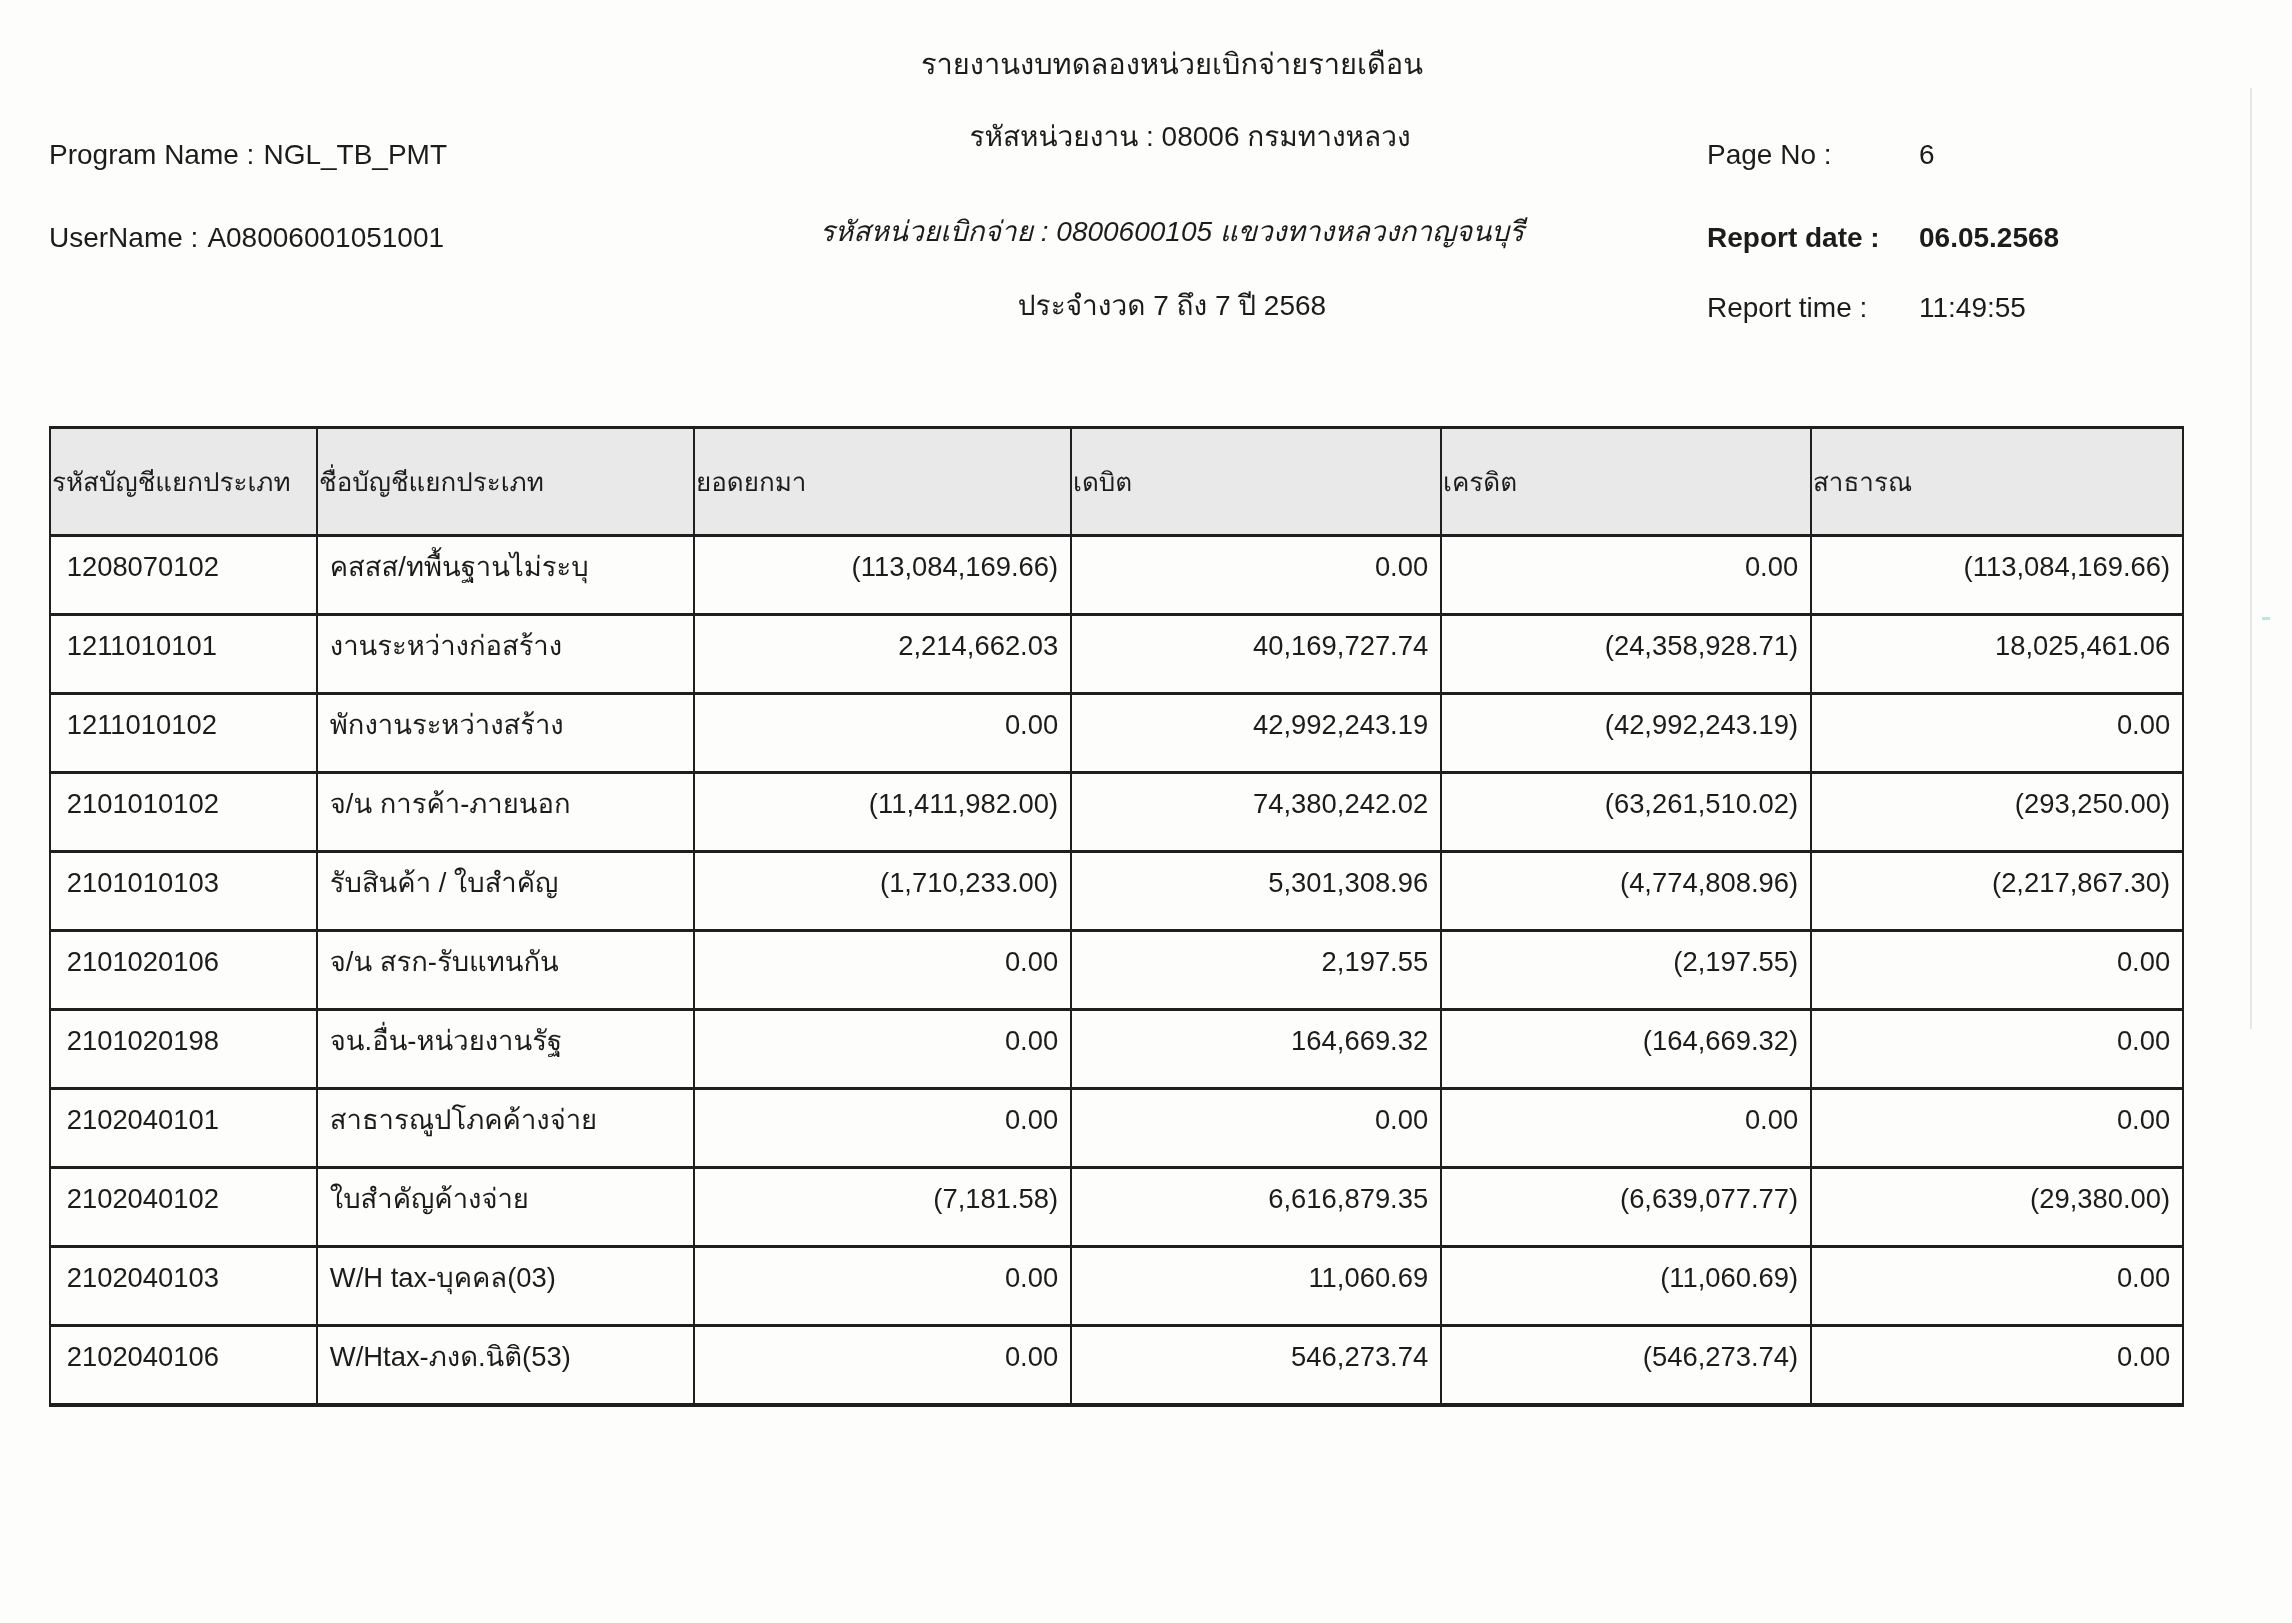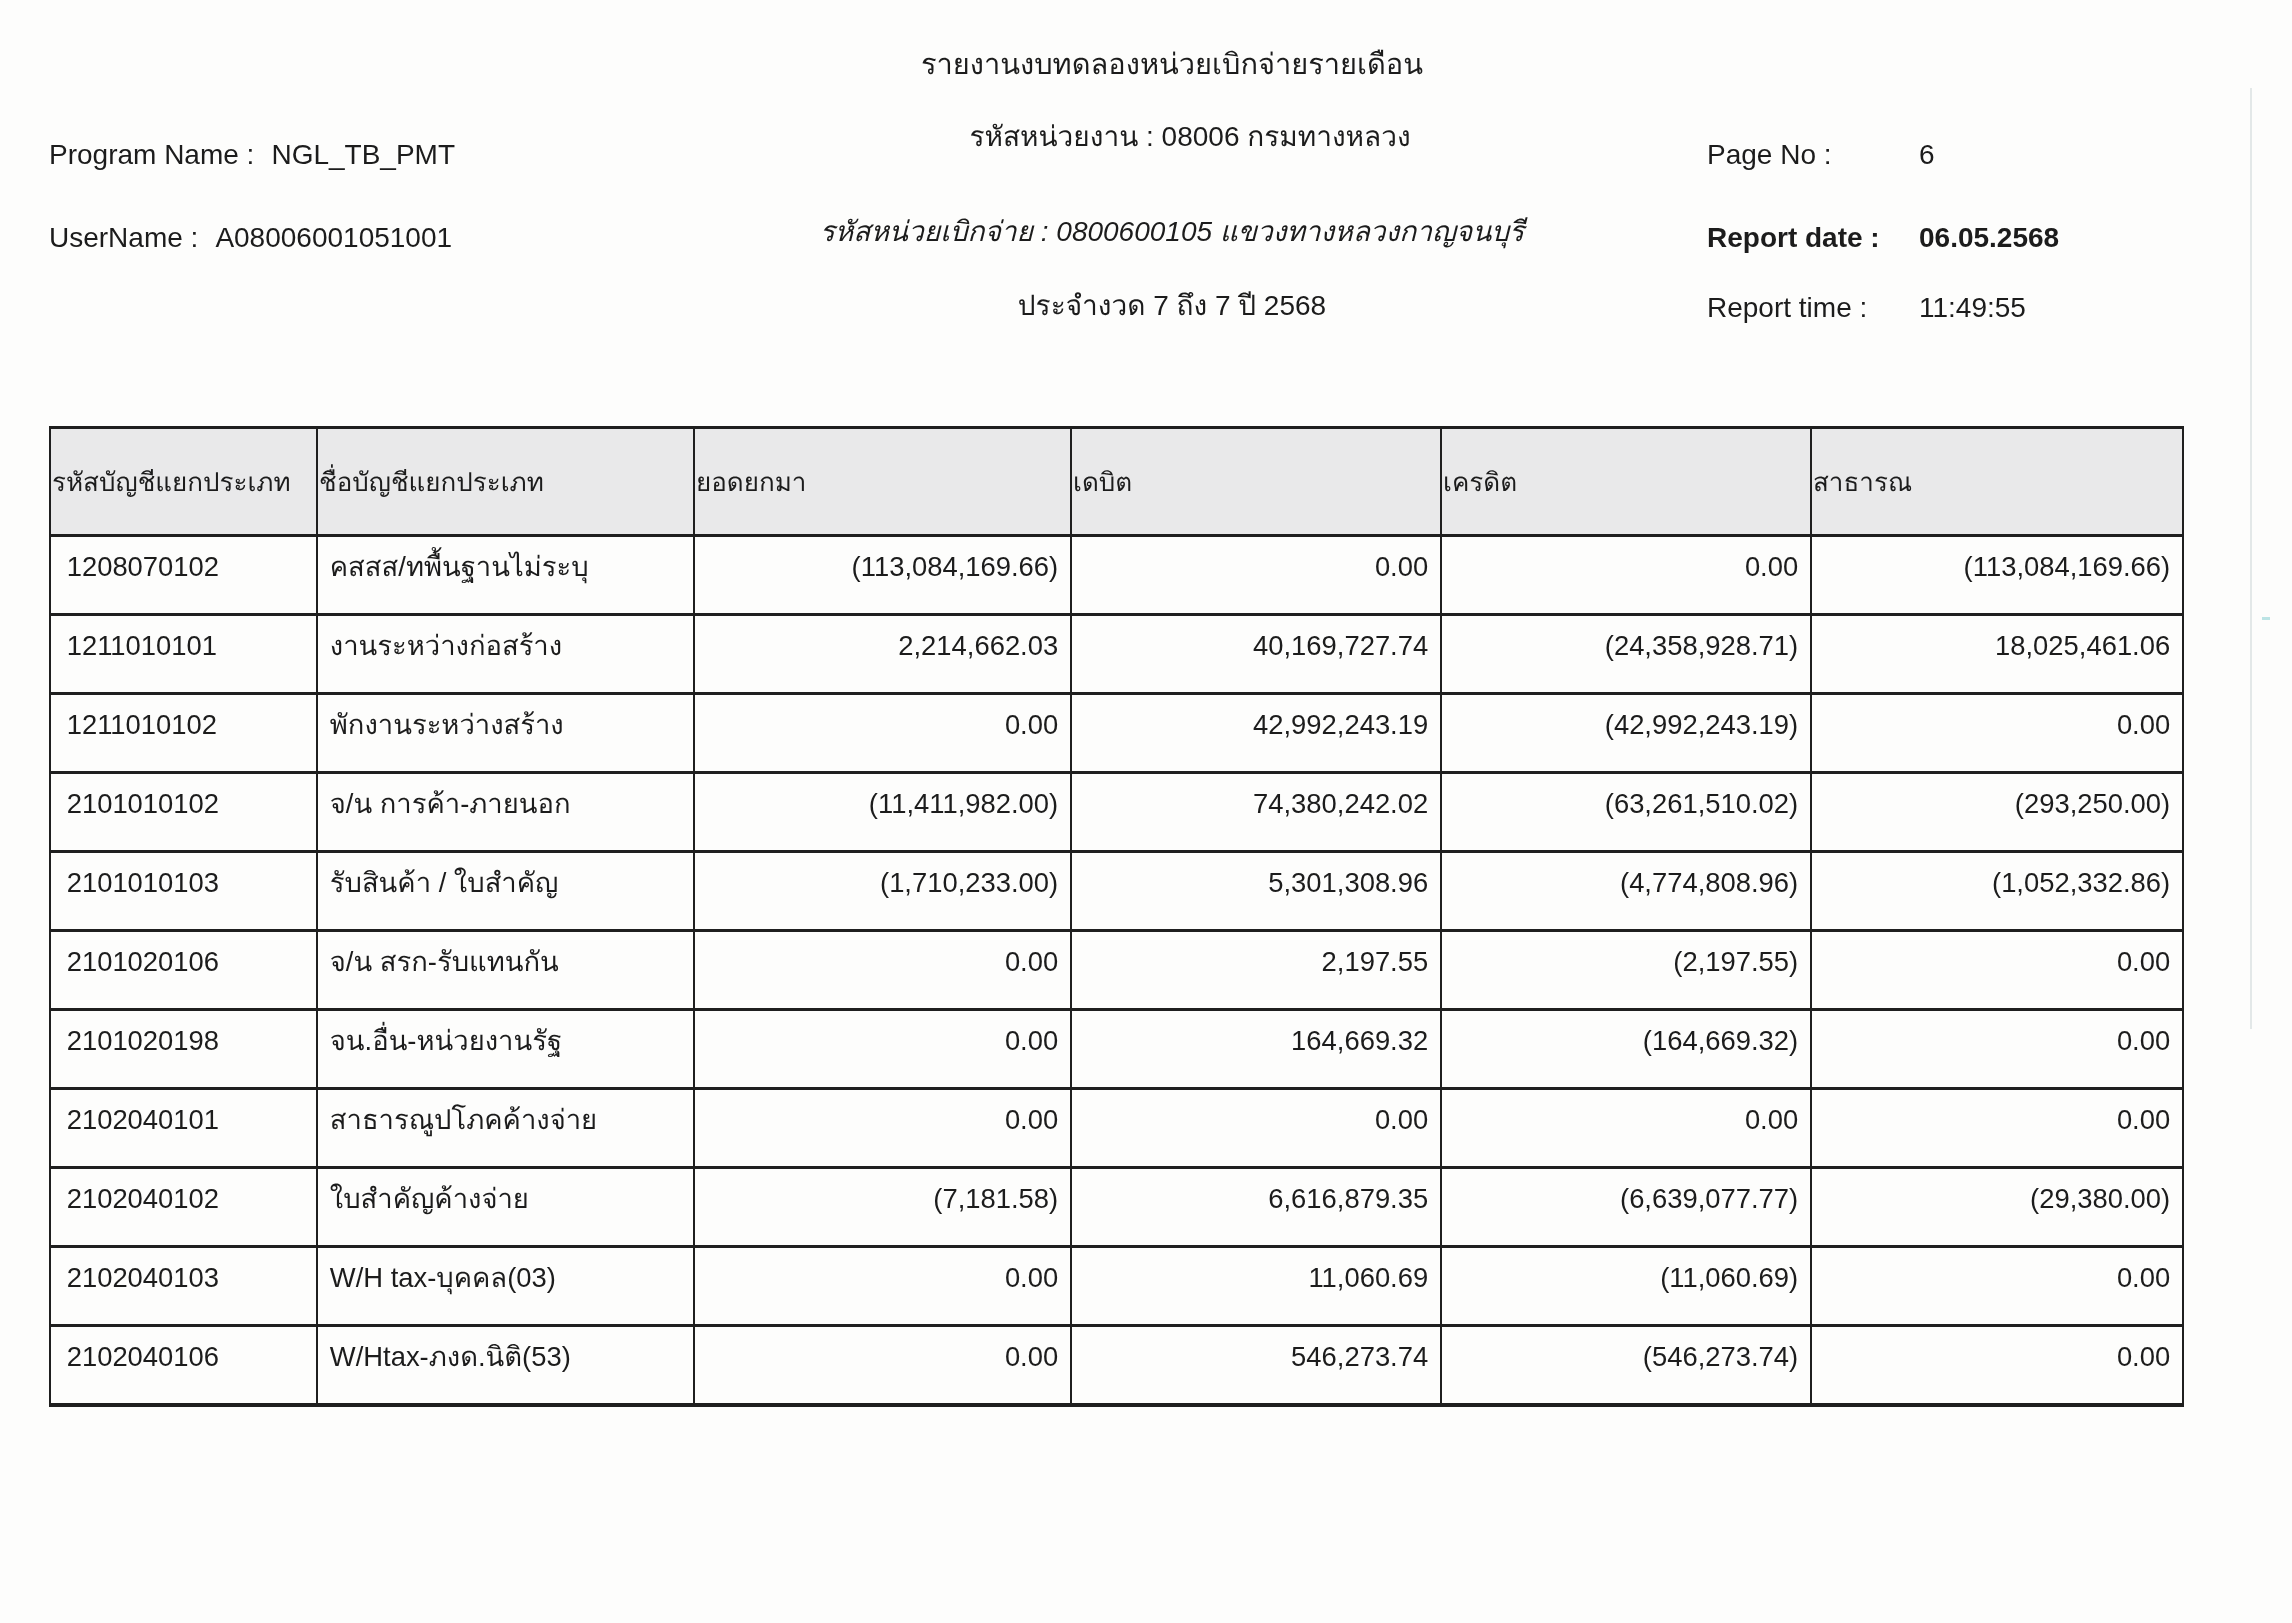--- a/index.html
+++ b/index.html
@@ -26,21 +26,21 @@
   }
   .center-line { left: 51px; right: 0; text-align: center; }
   .doc-title   { top: 46px;  font-size: 29px; }
   .agency-line { top: 119px; padding-left: 36px; }
   .disb-line   { top: 214px; font-style: italic; }
   .period-line { top: 288px; }
 
   .left-line  { left: 49px; }
   .prog-line  { top: 137px; }
   .user-line  { top: 220px; }
-  .left-line .lbl { margin-right: 17px; }
+  .left-line .lbl { margin-right: 9px; }
 
   .right-line { left: 1707px; }
   .pageno-line { top: 137px; }
   .rdate-line  { top: 220px; font-weight: bold; }
   .rtime-line  { top: 290px; }
   .right-line .lbl { display: inline-block; width: 212px; }
 
   
   table.tb {
     position: absolute;
@@ -170,21 +170,21 @@
           <td class="num">74,380,242.02</td>
           <td class="num">(63,261,510.02)</td>
           <td class="num">(293,250.00)</td>
         </tr>
         <tr>
           <td class="code">2101010103</td>
           <td class="name">รับสินค้า / ใบสำคัญ</td>
           <td class="num">(1,710,233.00)</td>
           <td class="num">5,301,308.96</td>
           <td class="num">(4,774,808.96)</td>
-          <td class="num">(1,052,332.86)</td>
+          <td class="num">(2,217,867.30)</td>
         </tr>
         <tr>
           <td class="code">2101020106</td>
           <td class="name">จ/น สรก-รับแทนกัน</td>
           <td class="num">0.00</td>
           <td class="num">2,197.55</td>
           <td class="num">(2,197.55)</td>
           <td class="num">0.00</td>
         </tr>
         <tr>

